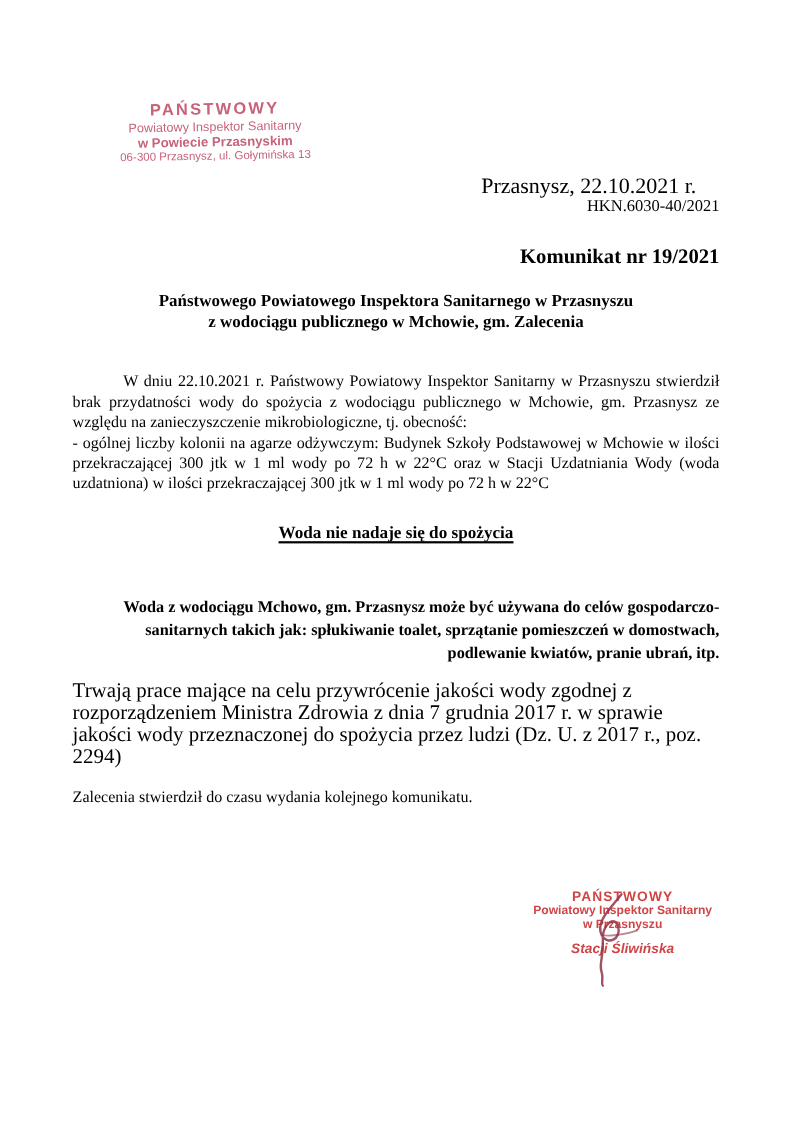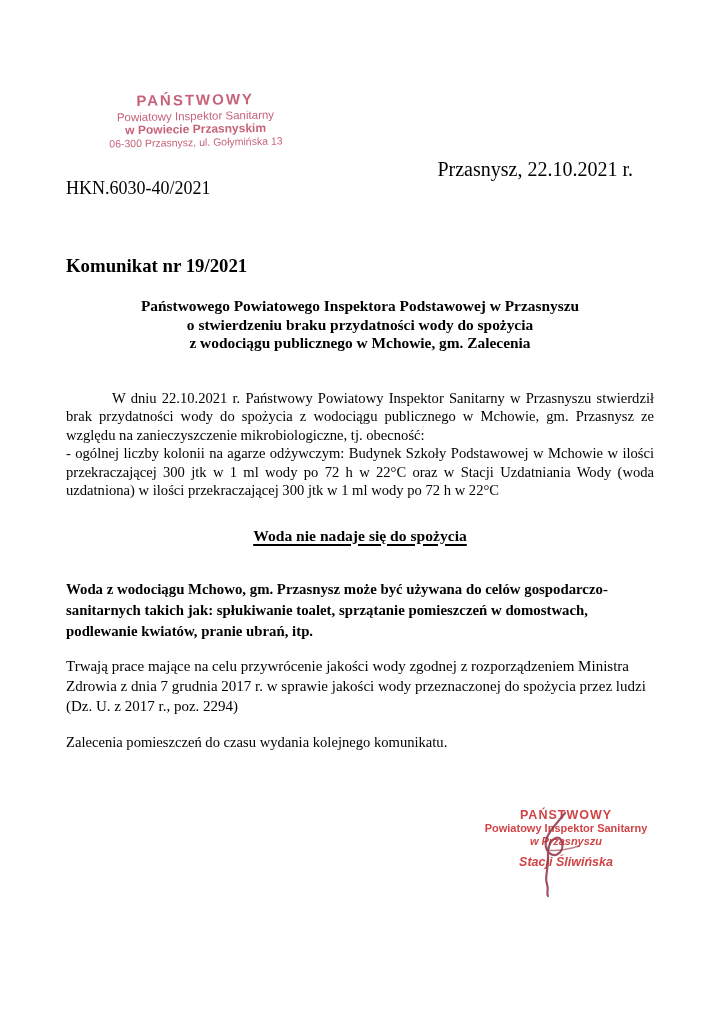--- a/index.html
+++ b/index.html
@@ -37,27 +37,28 @@
   .stamp-top .l4 { font-size: 10.5px; margin-top: 1px; }
   
   .dateline {
     margin-top: 160px;
     text-align: right;
     padding-right: 21px;
     font-size: 20px;
     line-height: 19px;
   }
   .reference {
-    font-size: 18px;
+    font-size: 15px;
     line-height: 19px;
+    text-align: right;
   }
   
   .title {
-    margin-top: 56px;
-    text-align: left;
+    margin-top: 24px;
+    text-align: right;
     font-size: 18.8px;
     font-weight: 700;
     line-height: 23px;
   }
   .subtitle {
     margin-top: 20px;
     text-align: center;
     font-size: 15.4px;
     font-weight: 700;
     line-height: 18.5px;
@@ -73,29 +74,29 @@
     font-size: 15.6px;
     font-weight: 700;
     line-height: 19px;
   }
   .warning-heading span {
     text-decoration: underline;
     text-decoration-thickness: 2px;
     text-underline-offset: 3px;
   }
   .usage {
-    margin-top: 34px;
-    text-align: left;
+    margin-top: 48px;
+    text-align: right;
     font-weight: 700;
     font-size: 14.8px;
     line-height: 21px;
   }
   .works {
     margin-top: 14px;
-    font-size: 15px;
+    font-size: 19px;
     line-height: 20px;
   }
   .validity {
     margin-top: 17px;
     font-size: 14.6px;
     line-height: 19px;
   }
   
   .stamp-bottom {
     position: absolute;
@@ -103,21 +104,21 @@
     top: 808px;
     width: 196px;
     text-align: center;
     font-family: "Liberation Sans", sans-serif;
     color: #cd3a3c;
     line-height: 1.15;
     opacity: 0.95;
   }
   .stamp-bottom .l1 { font-size: 12.5px; font-weight: 700; letter-spacing: 1px; }
   .stamp-bottom .l2 { font-size: 11px; font-weight: 700; }
-  .stamp-bottom .l3 { font-size: 11px; font-weight: 700; font-style: italic; }
+  .stamp-bottom .l3 { font-size: 11px; font-weight: 700; }
   .stamp-bottom .signer {
     margin-top: 7px;
     font-size: 12.5px;
     font-weight: 700;
     font-style: italic;
   }
   .signature-svg {
     position: absolute;
     left: 521px;
     top: 810px;
@@ -146,37 +147,36 @@
   </div>
 
   <div class="content">
 
     <div class="dateline">Przasnysz, 22.10.2021 r.</div>
     <div class="reference">HKN.6030-40/2021</div>
 
     <div class="title">Komunikat nr 19/2021</div>
 
     <div class="subtitle">
-      <div>Państwowego Powiatowego Inspektora Podstawowej w Przasnyszu</div>
-      <div>o stwierdzeniu braku przydatności wody do spożycia</div>
+      <div>Państwowego Powiatowego Inspektora Sanitarnego w Przasnyszu</div>
       <div>z wodociągu publicznego w Mchowie, gm. Zalecenia</div>
     </div>
 
     <div class="body-block">
       <div class="para-justify indent-first">W dniu 22.10.2021 r. Państwowy Powiatowy Inspektor Sanitarny w Przasnyszu stwierdził brak przydatności wody do spożycia z wodociągu publicznego w Mchowie, gm. Przasnysz ze względu na zanieczyszczenie mikrobiologiczne, tj. obecność:</div>
       <div class="para-justify">- ogólnej liczby kolonii na agarze odżywczym: Budynek Szkoły Podstawowej w Mchowie w ilości przekraczającej 300 jtk w 1 ml wody po 72 h w 22°C oraz w Stacji Uzdatniania Wody (woda uzdatniona) w ilości przekraczającej 300 jtk w 1 ml wody po 72 h w 22°C</div>
     </div>
 
     <div class="warning-heading"><span>Woda nie nadaje się do spożycia</span></div>
 
     <div class="usage">Woda z wodociągu Mchowo, gm. Przasnysz może być używana do celów gospodarczo-sanitarnych takich jak: spłukiwanie toalet, sprzątanie pomieszczeń w domostwach, podlewanie kwiatów, pranie ubrań, itp.</div>
 
     <div class="works">Trwają prace mające na celu przywrócenie jakości wody zgodnej z rozporządzeniem Ministra Zdrowia z dnia 7 grudnia 2017 r. w sprawie jakości wody przeznaczonej do spożycia przez ludzi (Dz. U. z 2017 r., poz. 2294)</div>
 
-    <div class="validity">Zalecenia pomieszczeń do czasu wydania kolejnego komunikatu.</div>
+    <div class="validity">Zalecenia stwierdził do czasu wydania kolejnego komunikatu.</div>
 
   </div>
 
   <div class="stamp-bottom">
     <div class="l1">PAŃSTWOWY</div>
     <div class="l2">Powiatowy Inspektor Sanitarny</div>
     <div class="l3">w Przasnyszu</div>
     <div class="signer">Stacji Śliwińska</div>
   </div>
 

